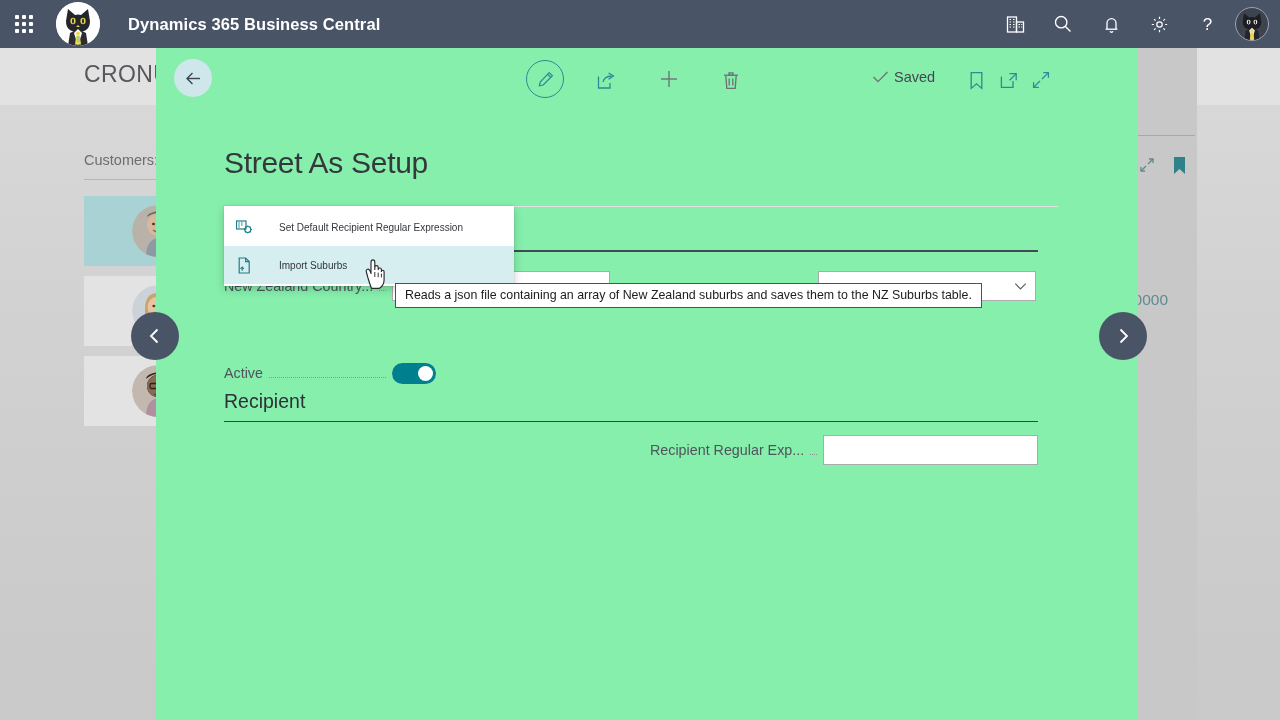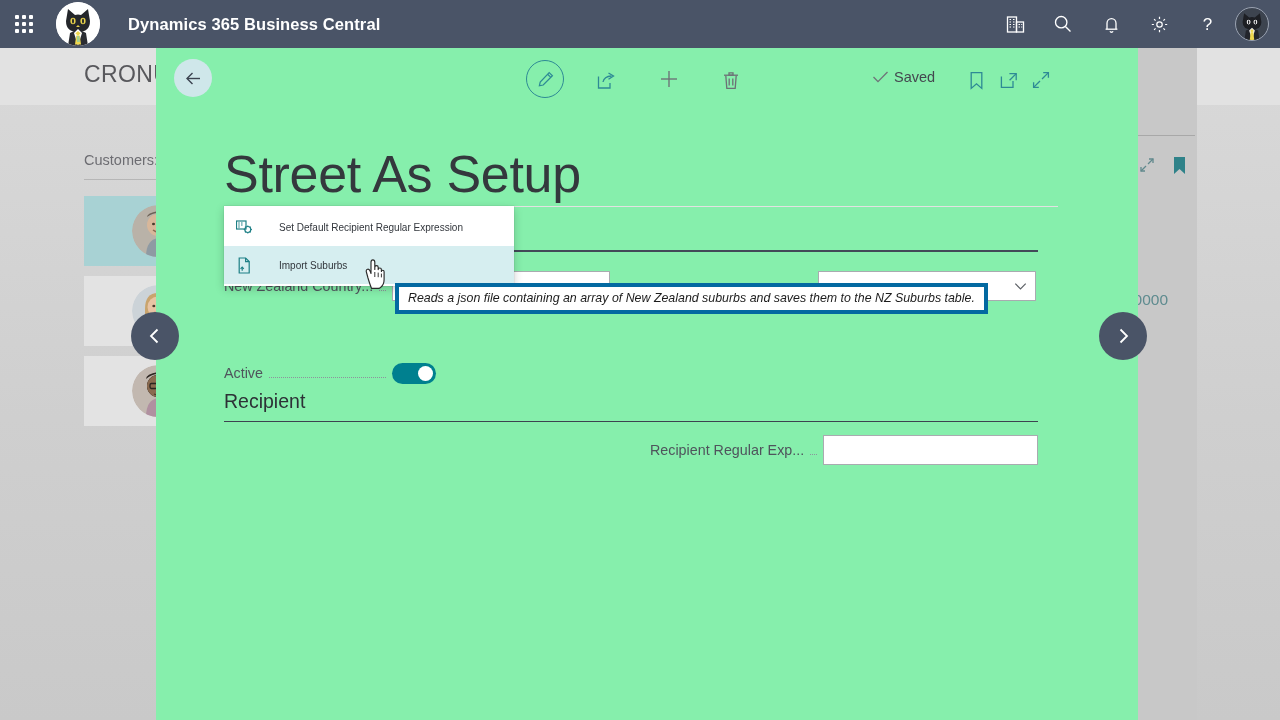--- a/index.html
+++ b/index.html
@@ -166,21 +166,21 @@
     display: flex; align-items: center; gap: 5px;
     cursor: default;
   }
   .saved-text { font-size: 14.5px; color: #44484f; }
   .tl-bookmark { left: 806px; top: 5px; width: 28px; height: 30px; }
   .tl-popout   { left: 838px; top: 5px; width: 30px; height: 30px; }
   .tl-expand   { left: 870px; top: 5px; width: 30px; height: 30px; }
 
   .page-title {
     position: absolute; left: 68px; top: 100px;
-    font-size: 52px; font-weight: normal;
+    font-size: 30px; font-weight: normal;
     color: #34383d; letter-spacing: -0.3px;
     line-height: 1;
   }
 
   
   .action-bar {
     position: absolute; left: 0; top: 122px;
     width: 982px; height: 36px;
   }
   .action-bar-rule {
@@ -216,26 +216,25 @@
     cursor: pointer;
     white-space: nowrap;
   }
   .menu-item.hl { background: #d6eef0; }
   .menu-ico { width: 17px; height: 17px; flex: 0 0 17px; display:flex; align-items:center; justify-content:center; }
 
   
   .tooltip {
     position: absolute; left: 239px; top: 235px;
     background: #ffffff;
-    border: 4px solid #0369a1;
+    border: 1px solid #0369a1;
     padding: 4px 9px 5px 9px;
     font-size: 12.4px; color: #1c1c1c;
     white-space: nowrap;
     z-index: 70;
-    font-style: italic;
   }
 
   
   .cursor-hand { position: absolute; left: 204px; top: 210px; z-index: 80; pointer-events: none; }
 
   
   .sec-rule-dark {
     position: absolute; left: 68px; top: 202px;
     width: 814px; height: 2px; background: #424a58;
   }

